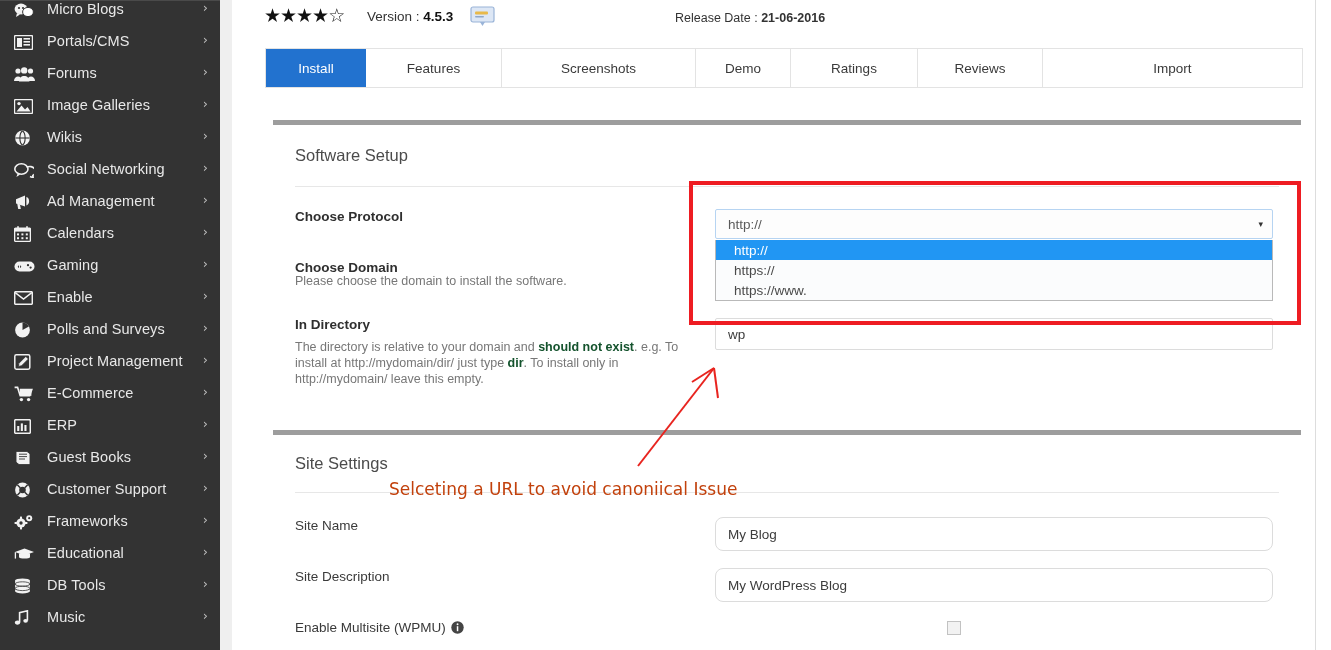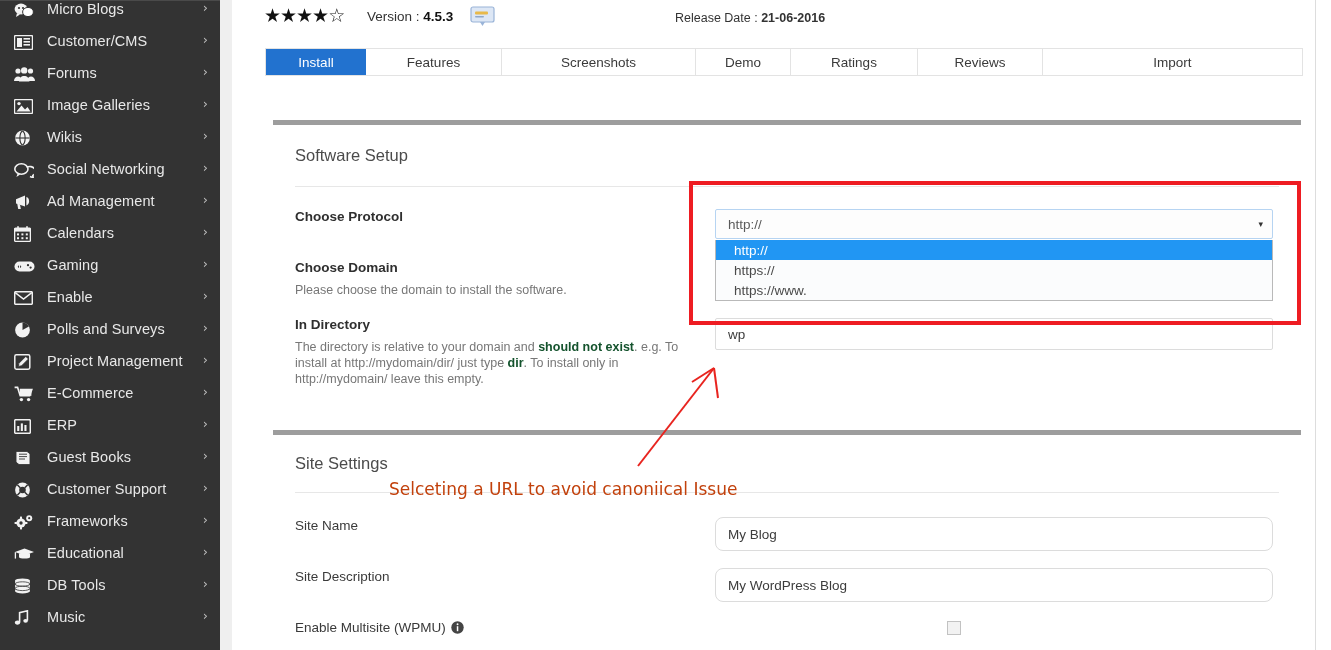--- a/index.html
+++ b/index.html
@@ -87,21 +87,21 @@
   .rel {
     position: absolute; left: 443px; top: 11px;
     font-size: 12.5px; color: #333333;
     white-space: nowrap;
   }
   .rel b { font-weight: 700; }
 
   
   .tabs {
     position: absolute; left: 33px; top: 48px;
-    width: 1038px; height: 28px;
+    width: 1038px; height: 40px;
     display: flex;
     border: 1px solid #e3e3e3;
     background: #ffffff;
   }
   .tab {
     flex: 1 1 auto;
     display: flex; align-items: center; justify-content: center;
     font-size: 13.5px;
     color: #3a3a3a;
     border-right: 1px solid #e3e3e3;
@@ -284,21 +284,21 @@
     <div class="side-item">
       <span class="ico">
           <svg width="19" height="15" viewBox="0 0 19 15">
             <rect x="0.5" y="0.5" width="18" height="14" rx="1.2" fill="none" stroke="#f2f2f2" stroke-width="1.4"></rect>
             <rect x="3" y="3" width="5" height="9" fill="#f2f2f2"></rect>
             <rect x="9.5" y="3" width="6.5" height="1.6" fill="#f2f2f2"></rect>
             <rect x="9.5" y="6" width="6.5" height="1.6" fill="#f2f2f2"></rect>
             <rect x="9.5" y="9" width="6.5" height="1.6" fill="#f2f2f2"></rect>
           </svg>
         </span>
-      <span class="lbl">Customer/CMS</span>
+      <span class="lbl">Portals/CMS</span>
       <span class="chev">›</span>
     </div>
     <div class="side-item">
       <span class="ico">
           <svg width="21" height="15" viewBox="0 0 21 15">
             <circle cx="4" cy="4" r="2.6" fill="#f2f2f2"></circle>
             <circle cx="16.5" cy="4" r="2.6" fill="#f2f2f2"></circle>
             <circle cx="10.2" cy="3.4" r="3.2" fill="#f2f2f2"></circle>
             <path d="M0 14c0-3 2-4.6 4-4.6S8 11 8 14z" fill="#f2f2f2"></path>
             <path d="M13 14c0-3 2-4.6 4-4.6S21 11 21 14z" fill="#f2f2f2"></path>
@@ -555,21 +555,21 @@
       <div class="tab w-import">Import</div>
     </div>
 
     <div class="secbar one"></div>
     <div class="sec-title one">Software Setup</div>
     <div class="hr-light one"></div>
 
     <div class="f-lbl" style="top:209px">Choose Protocol</div>
 
     <div class="f-lbl" style="top:260px">Choose Domain</div>
-    <div class="f-help" style="top:282px">Please choose the domain to install the software.</div>
+    <div class="f-help" style="top:273px">Please choose the domain to install the software.</div>
 
     <div class="f-lbl" style="top:317px">In Directory</div>
     <div class="f-help" style="top:339px"><span>The directory is relative to your domain and </span><b>should not exist</b><span>. e.g. To install at http://mydomain/dir/ just type </span><b>dir</b><span>. To install only in http://mydomain/ leave this empty.</span></div>
 
     <div class="f-input" style="top:318px">wp</div>
 
     <div class="sel-box">
       <span>http://</span>
       <span class="caret">▾</span>
     </div>

